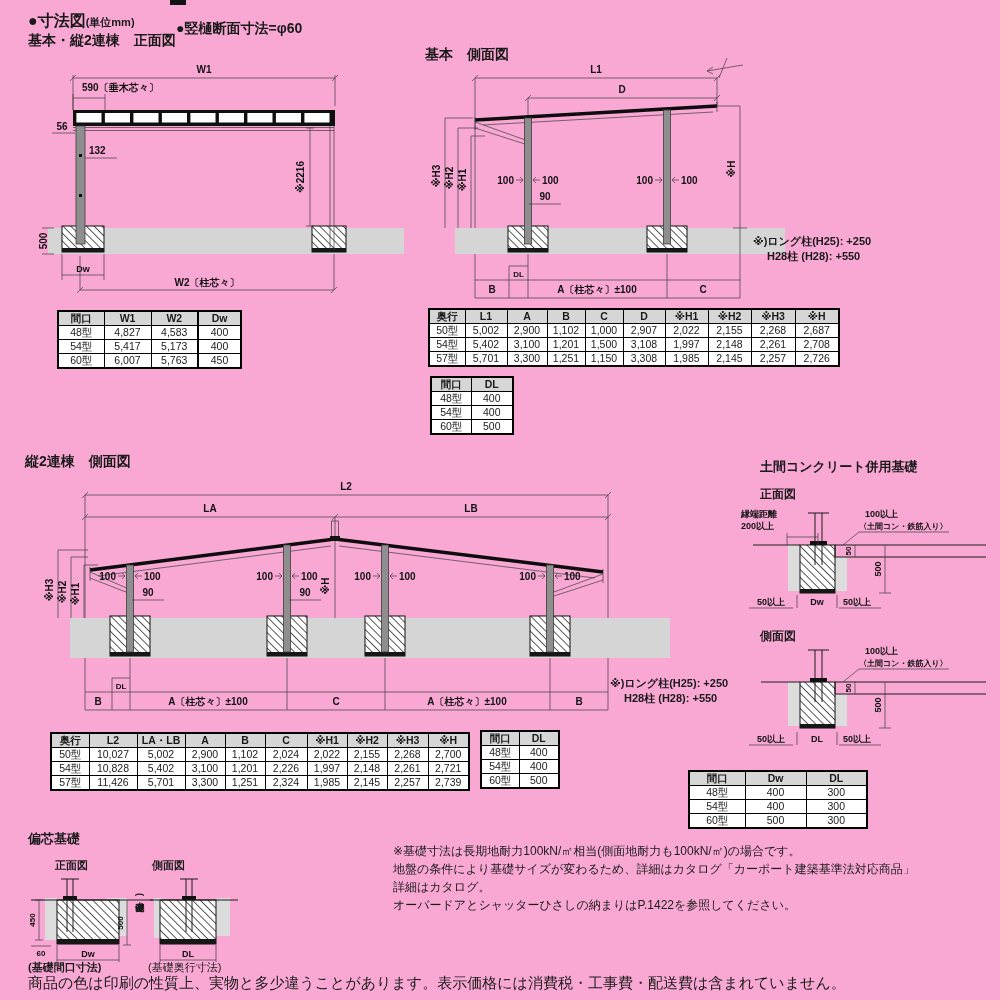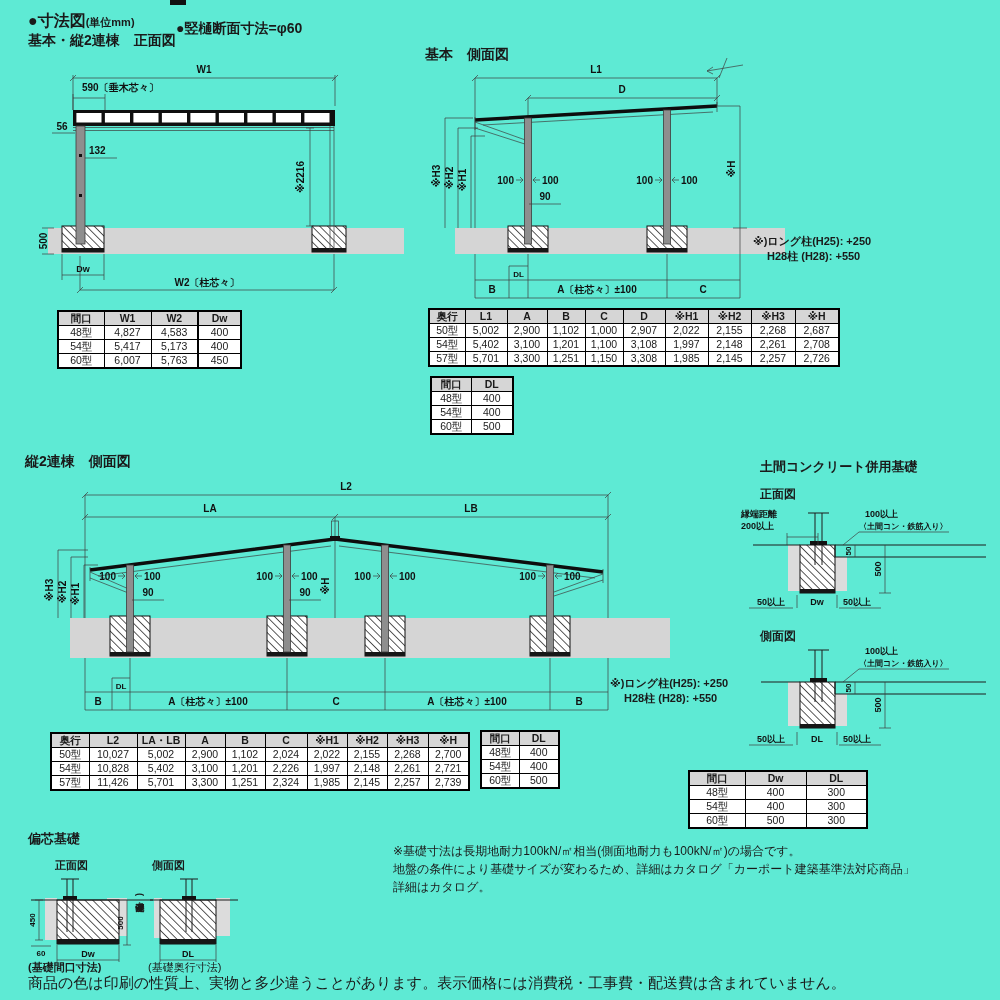--- a/index.html
+++ b/index.html
@@ -1,16 +1,16 @@
 <!DOCTYPE html>
 <html><head>
 <meta charset="utf-8">
 <style>
   html,body{margin:0;padding:0;background:#fff;}
-  .page{position:relative;width:1000px;height:1000px;background:#5eead4;overflow:hidden;
+  .page{position:relative;width:1000px;height:1000px;background:#f9a8d4;overflow:hidden;
         font-family:"Liberation Sans","DejaVu Sans",sans-serif;color:#1a1a1a;}
   .abs{position:absolute;}
   .bold{font-weight:bold;}
   .vtext{writing-mode:vertical-rl;text-orientation:mixed;}
   
   table.dim{position:absolute;border-collapse:collapse;table-layout:fixed;
             border:2px solid #000;font-size:10.5px;}
   table.dim th,table.dim td{border:1px solid #000;text-align:center;white-space:nowrap;
             padding:1px 2px;height:11px;line-height:11px;overflow:hidden;}
   table.dim th{background:#d6d6d6;font-weight:bold;}
@@ -286,21 +286,21 @@
           <td>2,022</td>
           <td>2,155</td>
           <td>2,268</td>
           <td>2,687</td>
         </tr>
         <tr>
           <td>54型</td>
           <td>5,402</td>
           <td>3,100</td>
           <td>1,201</td>
-          <td>1,100</td>
+          <td>1,500</td>
           <td>3,108</td>
           <td>1,997</td>
           <td>2,148</td>
           <td>2,261</td>
           <td>2,708</td>
         </tr>
         <tr>
           <td>57型</td>
           <td>5,701</td>
           <td>3,300</td>
@@ -713,17 +713,18 @@
   </svg>
   </div>
 
   <div class="abs" style="left:28px;top:960px;font-size:11px;font-weight:bold">(基礎間口寸法)</div>
   <div class="abs" style="left:148px;top:960px;font-size:11px;font-weight:normal">(基礎奥行寸法)</div>
 
   <div class="abs notes" style="left:393px;top:842px">
     <div>※基礎寸法は長期地耐力100kN/㎡相当(側面地耐力も100kN/㎡)の場合です。</div>
     <div>地盤の条件により基礎サイズが変わるため、詳細はカタログ「カーポート建築基準法対応商品」</div>
     <div>詳細はカタログ。</div>
+    <div>オーバードアとシャッターひさしの納まりはP.1422を参照してください。</div>
   </div>
 
   <div class="abs" style="left:28px;top:974px;font-size:15px">商品の色は印刷の性質上、実物と多少違うことがあります。表示価格には消費税・工事費・配送費は含まれていません。</div>
 
 </div>
 
 </body></html>

